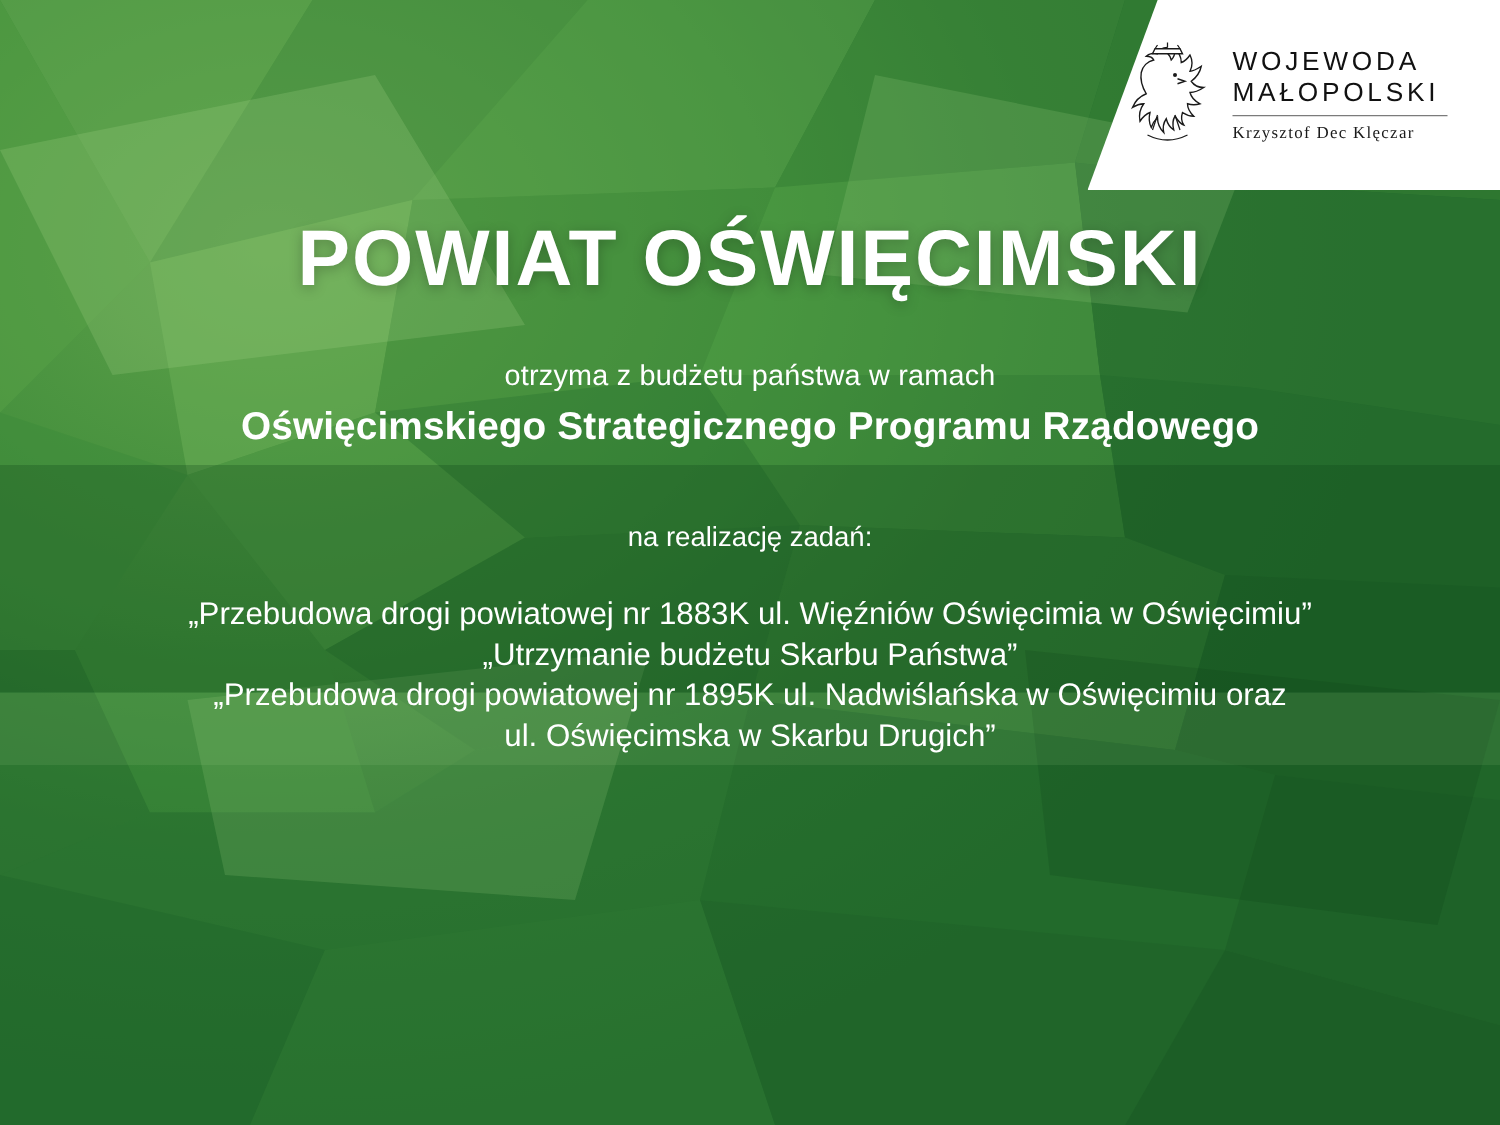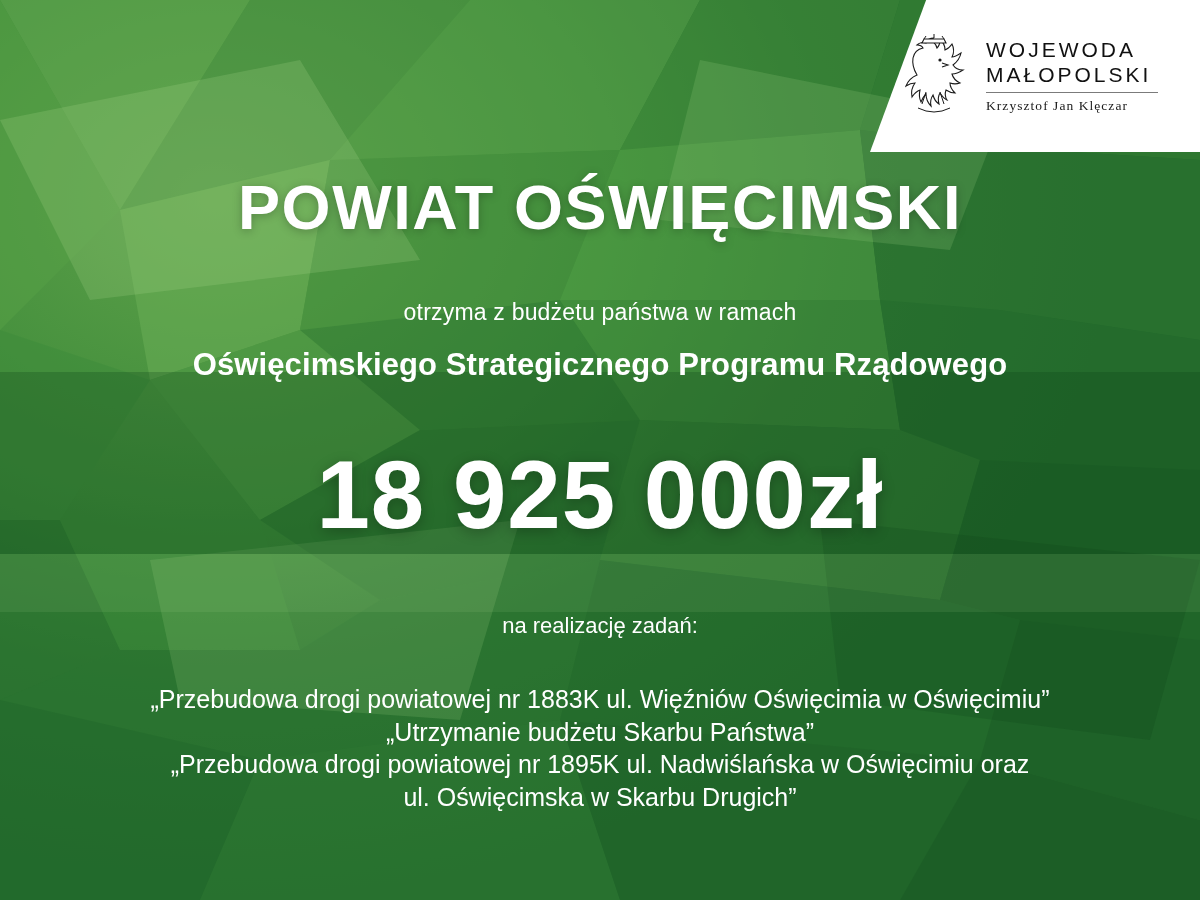--- a/index.html
+++ b/index.html
@@ -92,21 +92,20 @@
   }
 
   
   .content {
     position: absolute;
     inset: 0;
     display: flex;
     flex-direction: column;
     align-items: center;
     text-align: center;
-    gap: 12px;
   }
   .title {
     margin-top: 176px;
     font-size: 63px;
     font-weight: 800;
     letter-spacing: 1.6px;
     text-shadow: 0 2px 10px rgba(0,0,0,0.25);
     line-height: 1;
   }
   .subtitle-1 {
@@ -207,29 +206,28 @@
       <path d="M28 9 l2 -3 M38 8 l0 -4 M48 9 l-2 -3" stroke="#1a1a1a" stroke-width="1"></path>
       <circle cx="44" cy="30" r="1.6" fill="#1a1a1a" stroke="none"></circle>
       <path d="M46 33 l6 2 l-6 2" fill="#ffffff"></path>
       <path d="M30 62 l-4 12 M44 62 l4 12" stroke="#1a1a1a" stroke-width="1"></path>
       <path d="M22 78 q16 8 32 0" stroke="#1a1a1a" stroke-width="1" fill="none"></path>
     </svg>
     <div class="flag-text">
       <div class="l1">WOJEWODA</div>
       <div class="l2">MAŁOPOLSKI</div>
       <div class="rule"></div>
-      <div class="l3">Krzysztof Jan Klęczar</div>
+      <div class="l3">Krzysztof Dec Klęczar</div>
     </div>
   </div>
 
   <div class="content">
     <div class="title">POWIAT OŚWIĘCIMSKI</div>
     <div class="subtitle-1">otrzyma z budżetu państwa w ramach</div>
     <div class="subtitle-2">Oświęcimskiego Strategicznego Programu Rządowego</div>
-    <div class="amount">18 925 000zł</div>
     <div class="purpose">na realizację zadań:</div>
     <div class="tasks">
       <span class="task">„Przebudowa drogi powiatowej nr 1883K ul. Więźniów Oświęcimia w Oświęcimiu”</span>
       <span class="task">„Utrzymanie budżetu Skarbu Państwa”</span>
       <span class="task">„Przebudowa drogi powiatowej nr 1895K ul. Nadwiślańska w Oświęcimiu oraz</span>
       <span class="task">ul. Oświęcimska w Skarbu Drugich”</span>
     </div>
   </div>
 
 </div>

